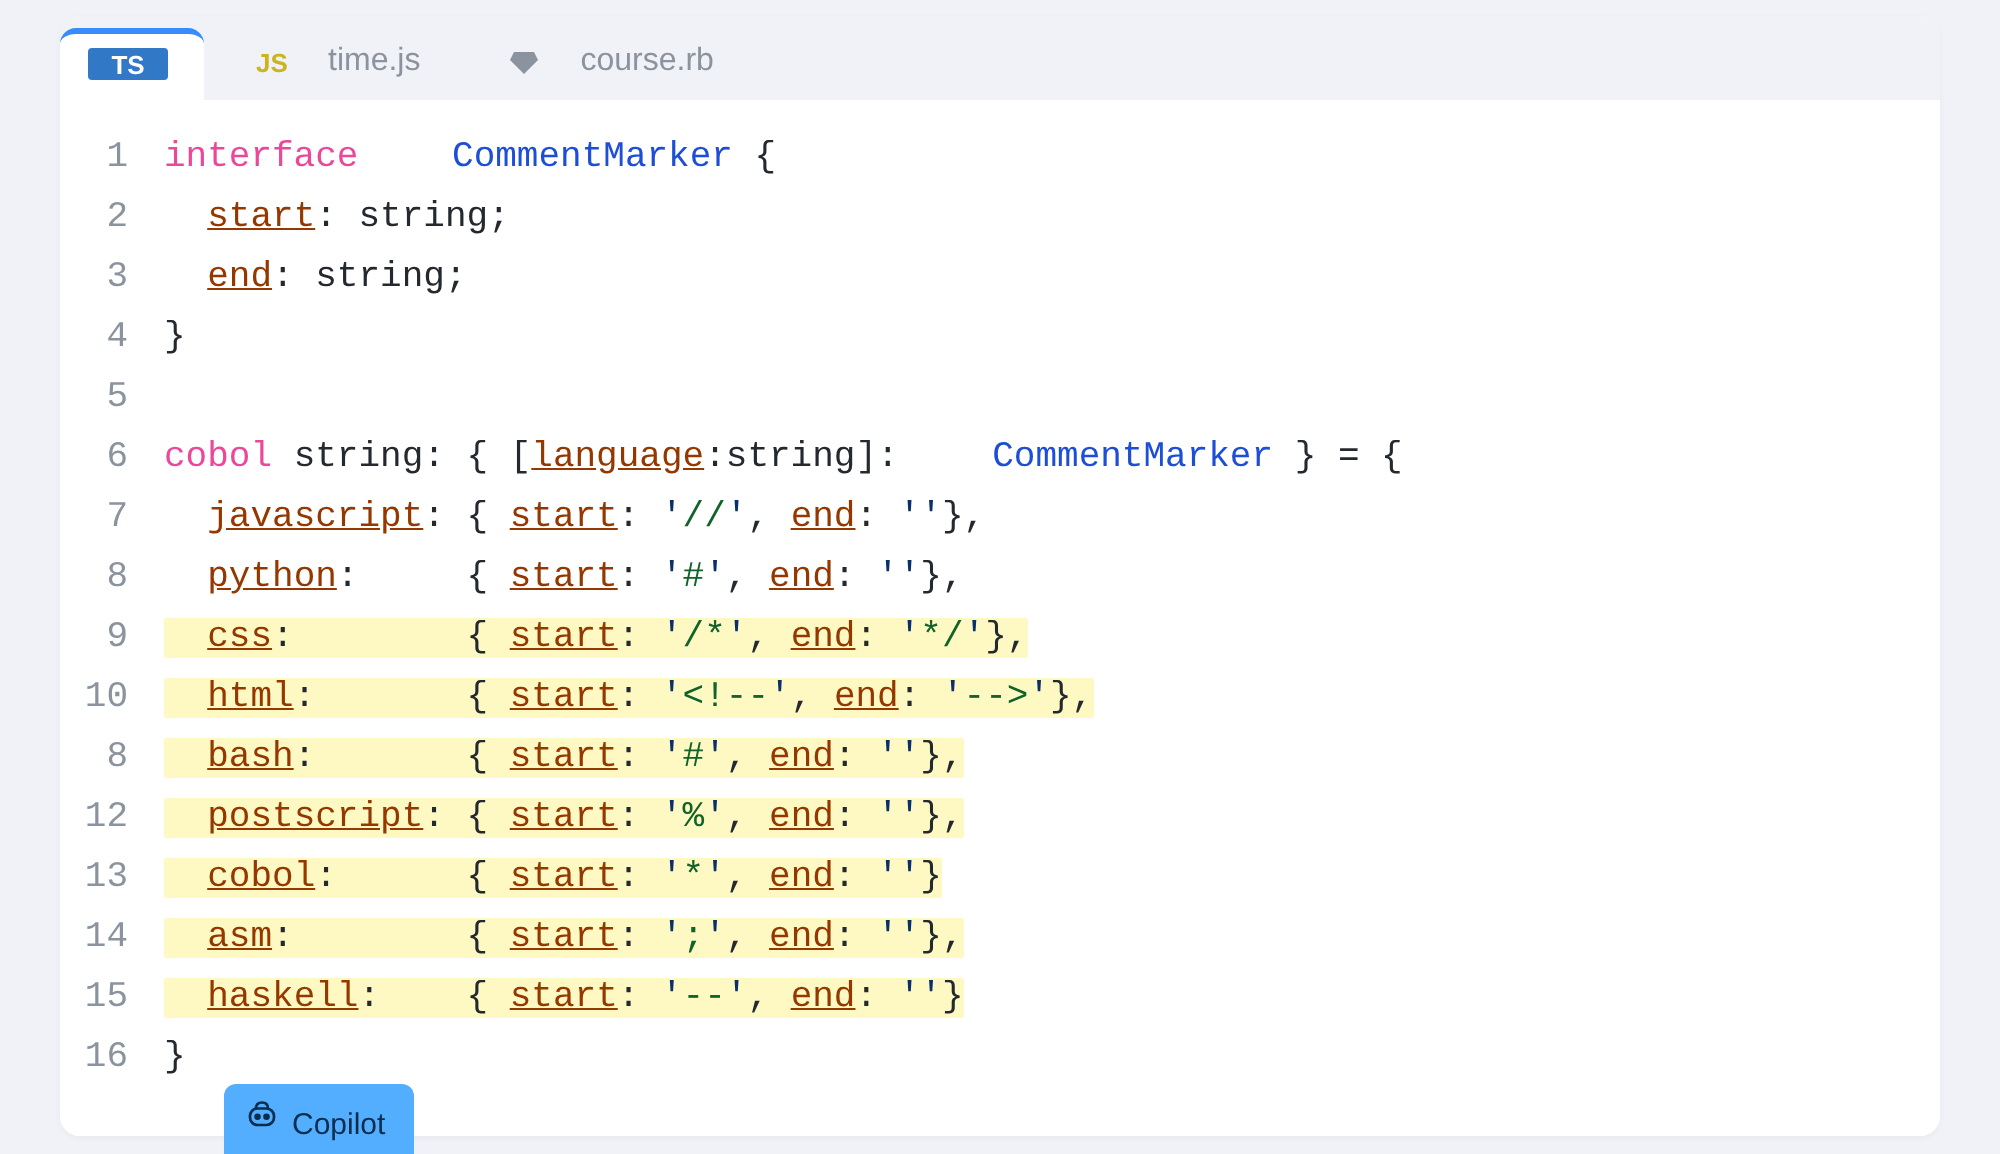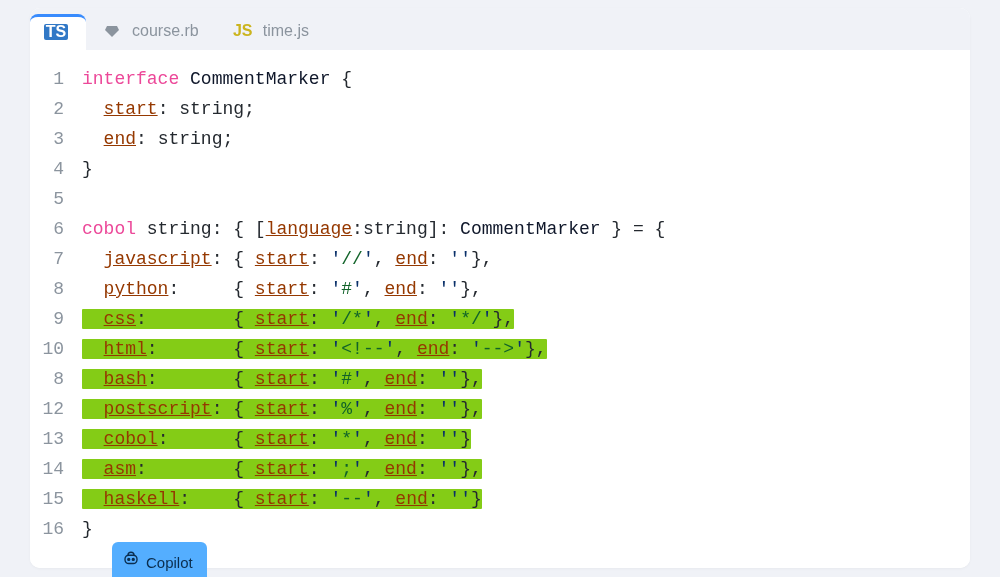--- a/index.html
+++ b/index.html
@@ -40,26 +40,26 @@
   position: relative;
 }
 .tab.active {
   background: #fff;
   color: #1f2328;
   font-weight: 500;
   border-top: 3px solid #388bfd;
   padding-top: 7px;
 }
 .tab .icon {
-  width: 24px;
+  width: 40px;
   height: 16px;
   display: inline-flex;
   align-items: center;
   justify-content: center;
-  font-size: 16px;
+  font-size: 13px;
   font-weight: 700;
   border-radius: 2px;
 }
 .icon-ts { background: #3178c6; color: #fff; }
 .icon-rb { background: transparent; color: #8b949e; }
 .icon-js { color: #cbb41e; font-size: 11px; }
 .editor-body {
   background: #fff;
   padding: 14px 0 24px 0;
   border-bottom-left-radius: 10px;
@@ -83,25 +83,25 @@
 }
 .code-content {
   flex: 1;
   position: relative;
 }
 .code-content.hl {
   position: relative;
 }
 
 .sel {
-  background: #84cc16;
+  background: #fef9c3;
   border-radius: 1px;
 }
 .tok-kw { color: #ec4899; }
-.tok-type { color: #0f172a; }
+.tok-type { color: #1d4ed8; margin-left: 36px; }
 .tok-prop { color: #953800; text-decoration: underline; }
 .tok-str-q { color: #0a3069; }
 .tok-str-in { color: #116329; }
 .tok-punc { color: #24292f; }
 .tok-plain { color: #24292f; }
 
 .copilot-pill {
   position: absolute;
   left: 82px;
   bottom: -16px;
@@ -122,30 +122,30 @@
 </head>
 <body>
 
 <div class="editor-window">
 
   <div class="tab-bar">
     <div class="tab active">
       <span class="icon icon-ts">TS</span>
     </div>
     <div class="tab">
+      <span class="icon icon-js">JS</span>
+      <span>time.js</span>
+    </div>
+    <div class="tab">
       <span class="icon icon-rb">
         <svg viewBox="0 0 16 16" width="16" height="16">
             <path fill="currentColor" d="M3 3 L13 3 L15 7 L8 14 L1 7 Z"></path>
           </svg>
       </span>
       <span>course.rb</span>
-    </div>
-    <div class="tab">
-      <span class="icon icon-js">JS</span>
-      <span>time.js</span>
     </div>
   </div>
 
   <div class="editor-body">
 
     <div class="code-line">
       <span class="line-number">1</span>
       <span class="code-content"><span class="tok-kw">interface</span><span class="tok-plain"> </span><span class="tok-type">CommentMarker</span><span class="tok-punc"> {</span></span>
     </div>
 

